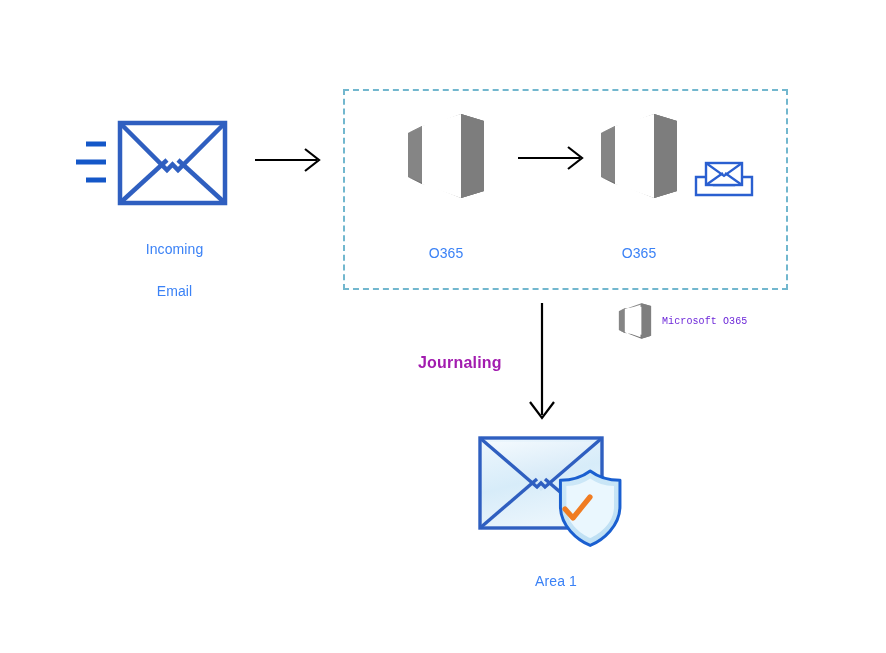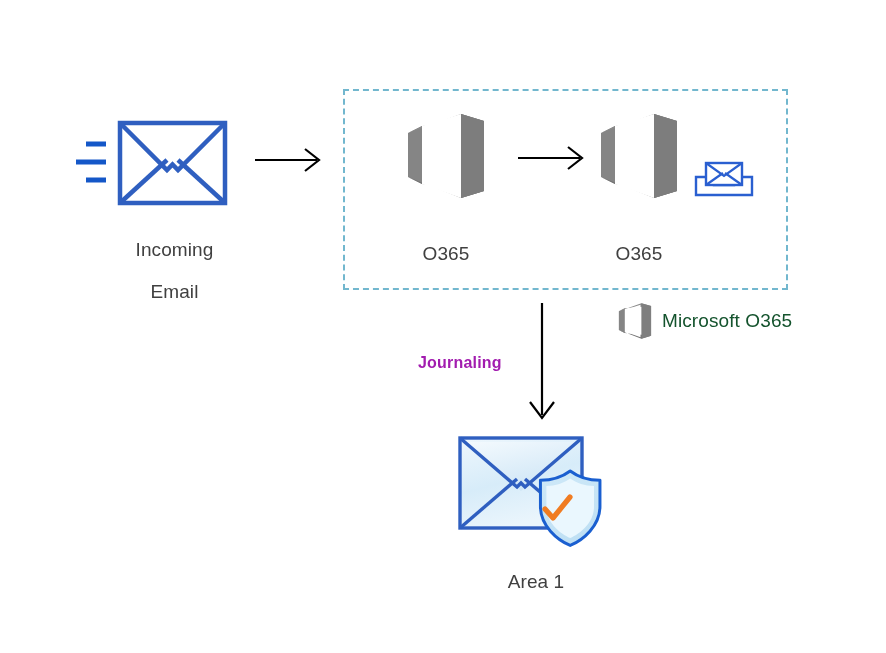--- a/index.html
+++ b/index.html
@@ -22,23 +22,23 @@
     width: 886px;
     height: 653px;
   }
   .node {
     position: absolute;
   }
   .caption {
     position: absolute;
     text-align: center;
     font-family: "Liberation Sans", sans-serif;
-    font-size: 19px;
+    font-size: 14px;
     line-height: 21px;
-    color: #404040;
+    color: #3b82f6;
     white-space: pre-line;
     letter-spacing: 0.1px;
   }
   .caption-line {
     display: block;
   }
 
   
   #o365-boundary {
     position: absolute;
@@ -66,23 +66,23 @@
   
   #legend-o365 {
     position: absolute;
     left: 618px;
     top: 302px;
     display: flex;
     align-items: center;
     gap: 10px;
   }
   #legend-o365 .legend-text {
-    font-family: Liberation Sans, sans-serif;
-    font-size: 19px;
-    color: #14532d;
+    font-family: Liberation Mono, monospace;
+    font-size: 10px;
+    color: #6d28d9;
     letter-spacing: 0.1px;
   }
 
   svg { display: block; overflow: visible; }
 </style>
 </head>
 <body>
 
 <div id="diagram-root">
 
@@ -187,21 +187,21 @@
     <svg width="34" height="38" viewBox="0 0 80 88">
       <polygon points="2,21 16,14 16,72 2,65" fill="#858585"></polygon>
       <polygon points="2,21 55,2 78,9 16,14" fill="#8a8a8a"></polygon>
       <polygon points="2,65 16,72 78,79 55,86" fill="#747474"></polygon>
       <polygon points="55,2 78,9 78,79 55,86" fill="#7f7f7f"></polygon>
       <polygon points="18,17 53,6 53,82 18,70" fill="#ffffff"></polygon>
     </svg>
     <span class="legend-text">Microsoft O365</span>
   </div>
 
-  <div class="node" style="left:456px; top:432px;text-decoration:underline;">
+  <div class="node" style="left:476px; top:432px;text-decoration:underline;">
     <svg width="160" height="118" viewBox="0 0 160 118">
       <defs>
         <linearGradient id="envGrad" x1="0" y1="0" x2="0.35" y2="1">
           <stop offset="0%" stop-color="#eef7fd"></stop>
           <stop offset="55%" stop-color="#d7ecf9"></stop>
           <stop offset="100%" stop-color="#eaf5fc"></stop>
         </linearGradient>
         <linearGradient id="flapGrad" x1="0" y1="0" x2="0.5" y2="1">
           <stop offset="0%" stop-color="#f4fafe"></stop>
           <stop offset="100%" stop-color="#cfe6f6"></stop>

